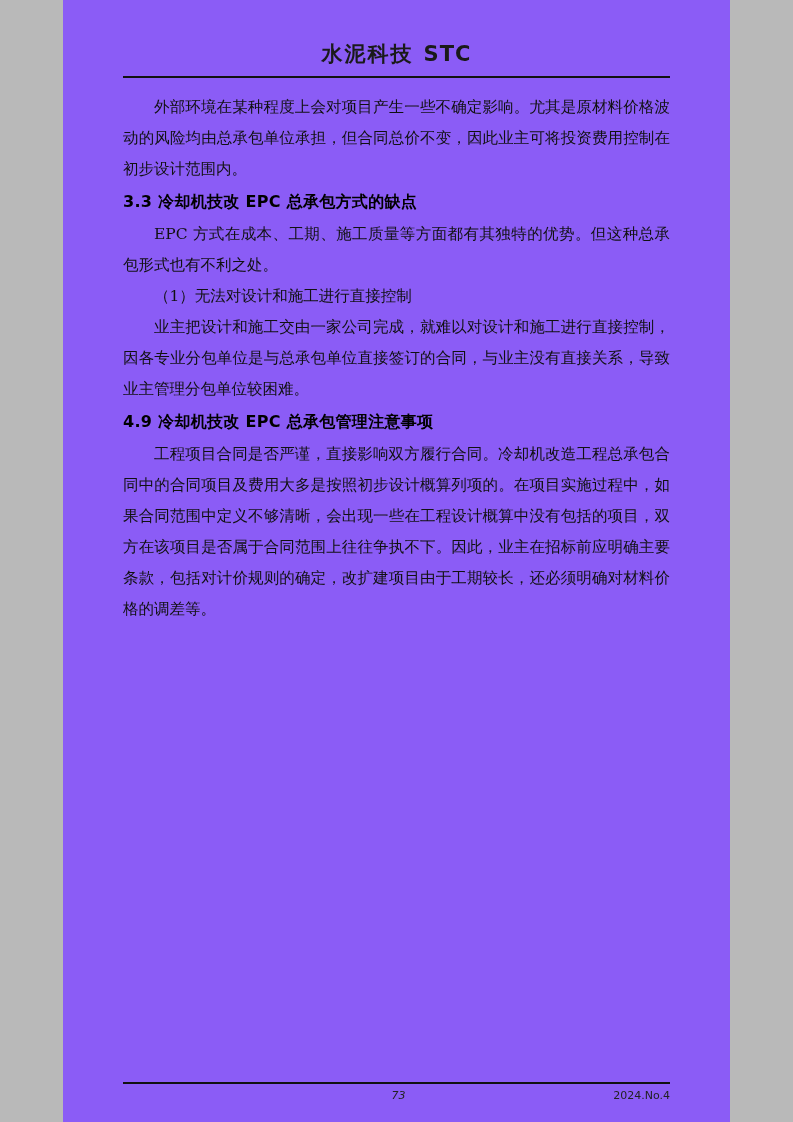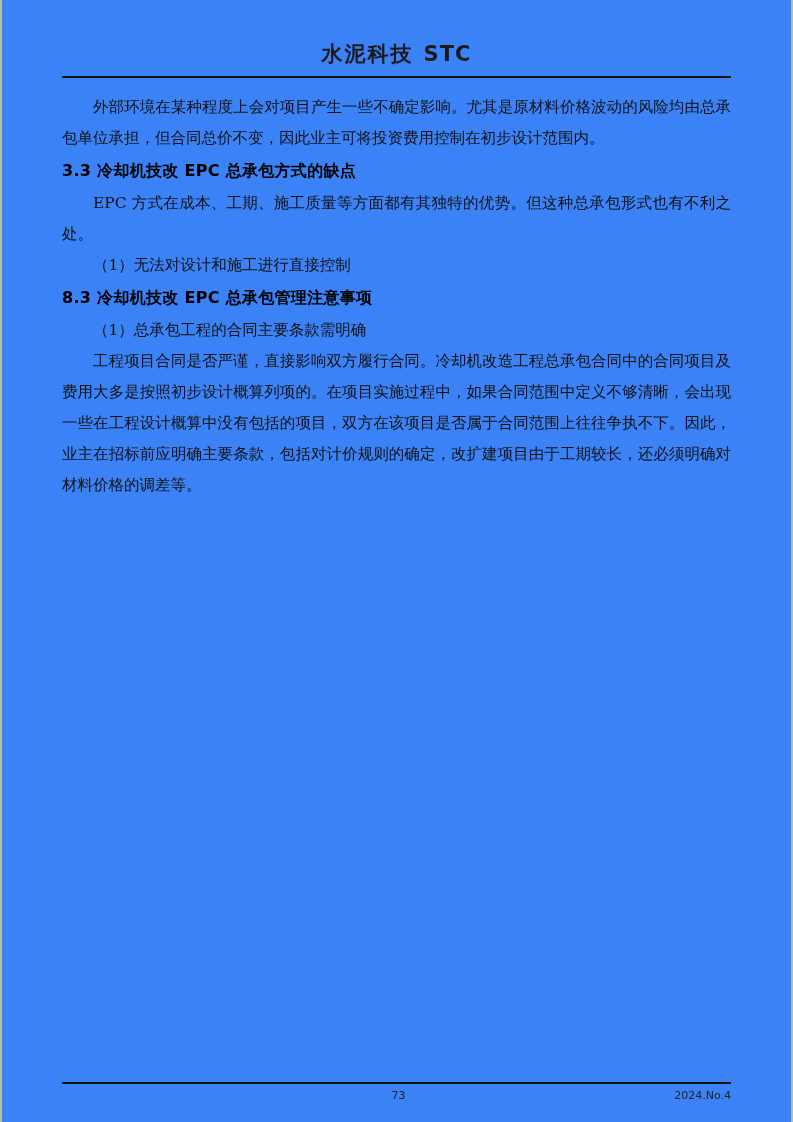--- a/index.html
+++ b/index.html
@@ -5,24 +5,24 @@
   html, body {
     margin: 0;
     padding: 0;
     background: #b9b9b9;
   }
   body {
     font-family: "DejaVu Sans", "Liberation Sans", sans-serif;
   }
   .page {
     position: relative;
-    width: 789px;
+    width: 667px;
     height: 1122px;
     margin: 0 auto;
-    background: #3b82f6;
+    background: #8b5cf6;
     box-sizing: border-box;
     overflow: hidden;
   }
   .page-inner {
     position: absolute;
     left: 60px;
     right: 60px;
     top: 40px;
     bottom: 30px;
   }
@@ -89,20 +89,21 @@
     font-size: 11px;
     color: #222;
   }
   .footer .pagenum {
     position: absolute;
     left: 4px;
     right: 0;
     text-align: center;
     font-size: 11px;
     pointer-events: none;
+    font-style: italic;
   }
   .footer .issue {
     margin-left: auto;
   }
 </style>
 </head>
 <body>
 
 <div class="page">
   <div class="page-inner">
@@ -115,26 +116,26 @@
     <div class="content">
 
       <p class="indent">外部环境在某种程度上会对项目产生一些不确定影响。尤其是原材料价格波动的风险均由总承包单位承担，但合同总价不变，因此业主可将投资费用控制在初步设计范围内。</p>
 
       <p class="heading">3.3 冷却机技改 EPC 总承包方式的缺点</p>
 
       <p class="indent">EPC 方式在成本、工期、施工质量等方面都有其独特的优势。但这种总承包形式也有不利之处。</p>
 
       <p class="indent">（1）无法对设计和施工进行直接控制</p>
 
+      <p class="indent">业主把设计和施工交由一家公司完成，就难以对设计和施工进行直接控制，因各专业分包单位是与总承包单位直接签订的合同，与业主没有直接关系，导致业主管理分包单位较困难。</p>
 
 
 
-      <p class="heading">8.3 冷却机技改 EPC 总承包管理注意事项</p>
+      <p class="heading">4.9 冷却机技改 EPC 总承包管理注意事项</p>
 
-      <p class="indent">（1）总承包工程的合同主要条款需明确</p>
 
       <p class="indent">工程项目合同是否严谨，直接影响双方履行合同。冷却机改造工程总承包合同中的合同项目及费用大多是按照初步设计概算列项的。在项目实施过程中，如果合同范围中定义不够清晰，会出现一些在工程设计概算中没有包括的项目，双方在该项目是否属于合同范围上往往争执不下。因此，业主在招标前应明确主要条款，包括对计价规则的确定，改扩建项目由于工期较长，还必须明确对材料价格的调差等。</p>
 
 
 
     </div>
   </div>
 
   <div class="footer-wrap">
     <div class="rule-bottom"></div>

